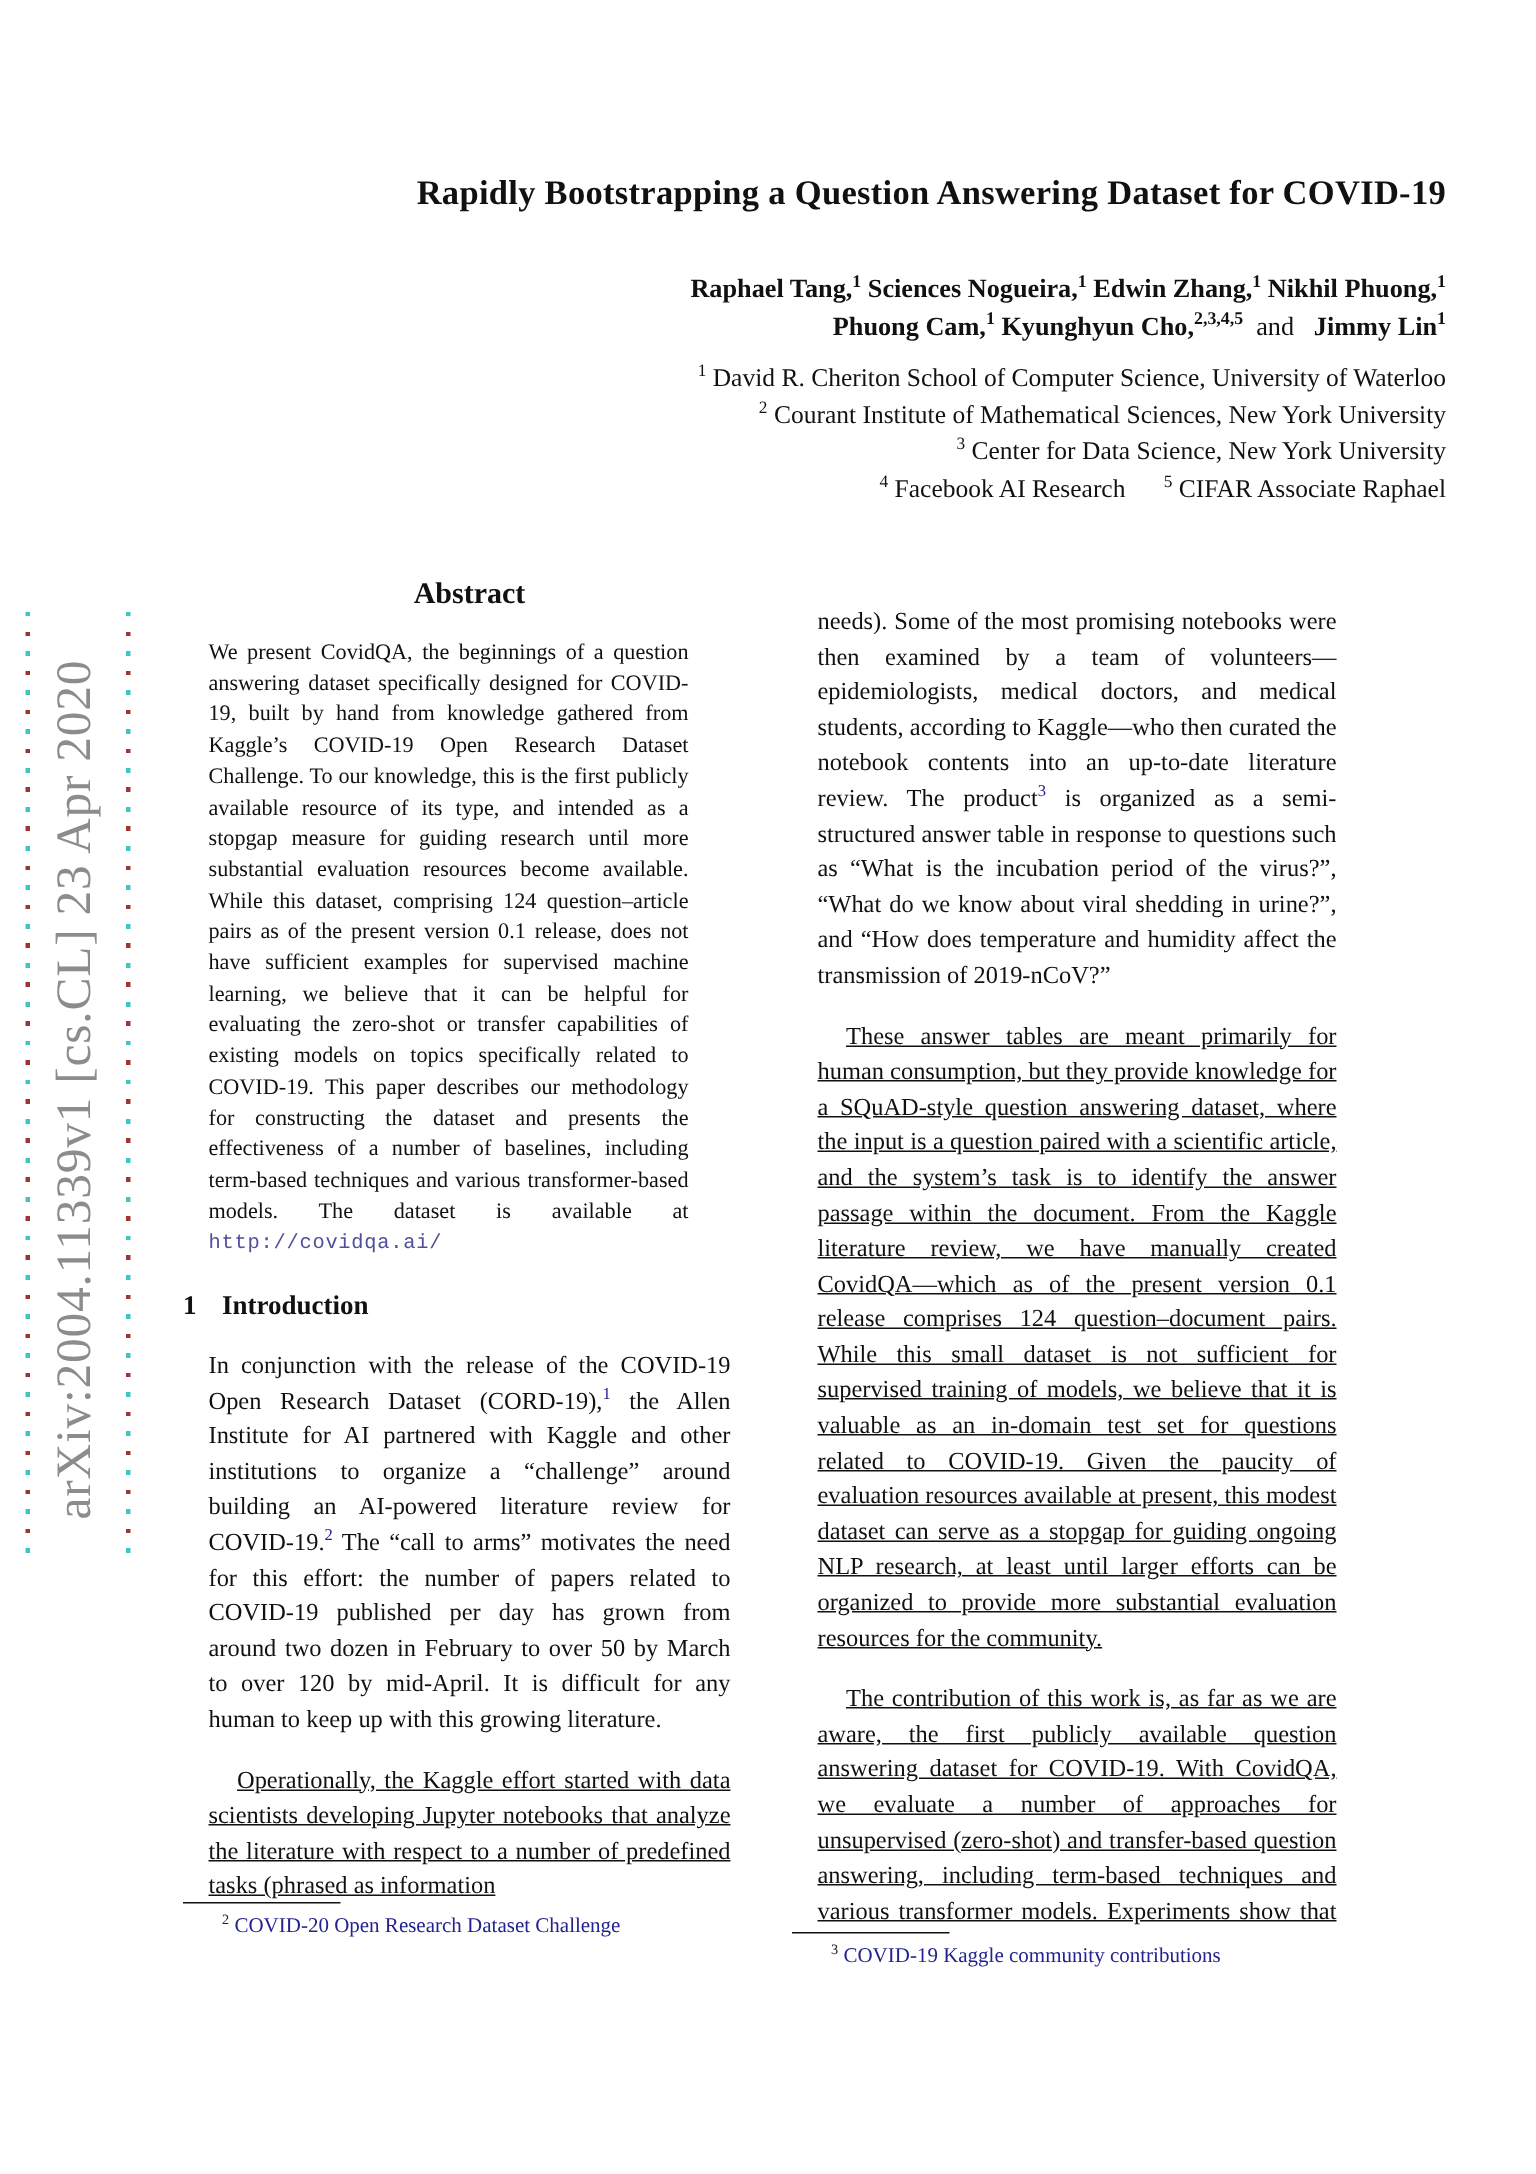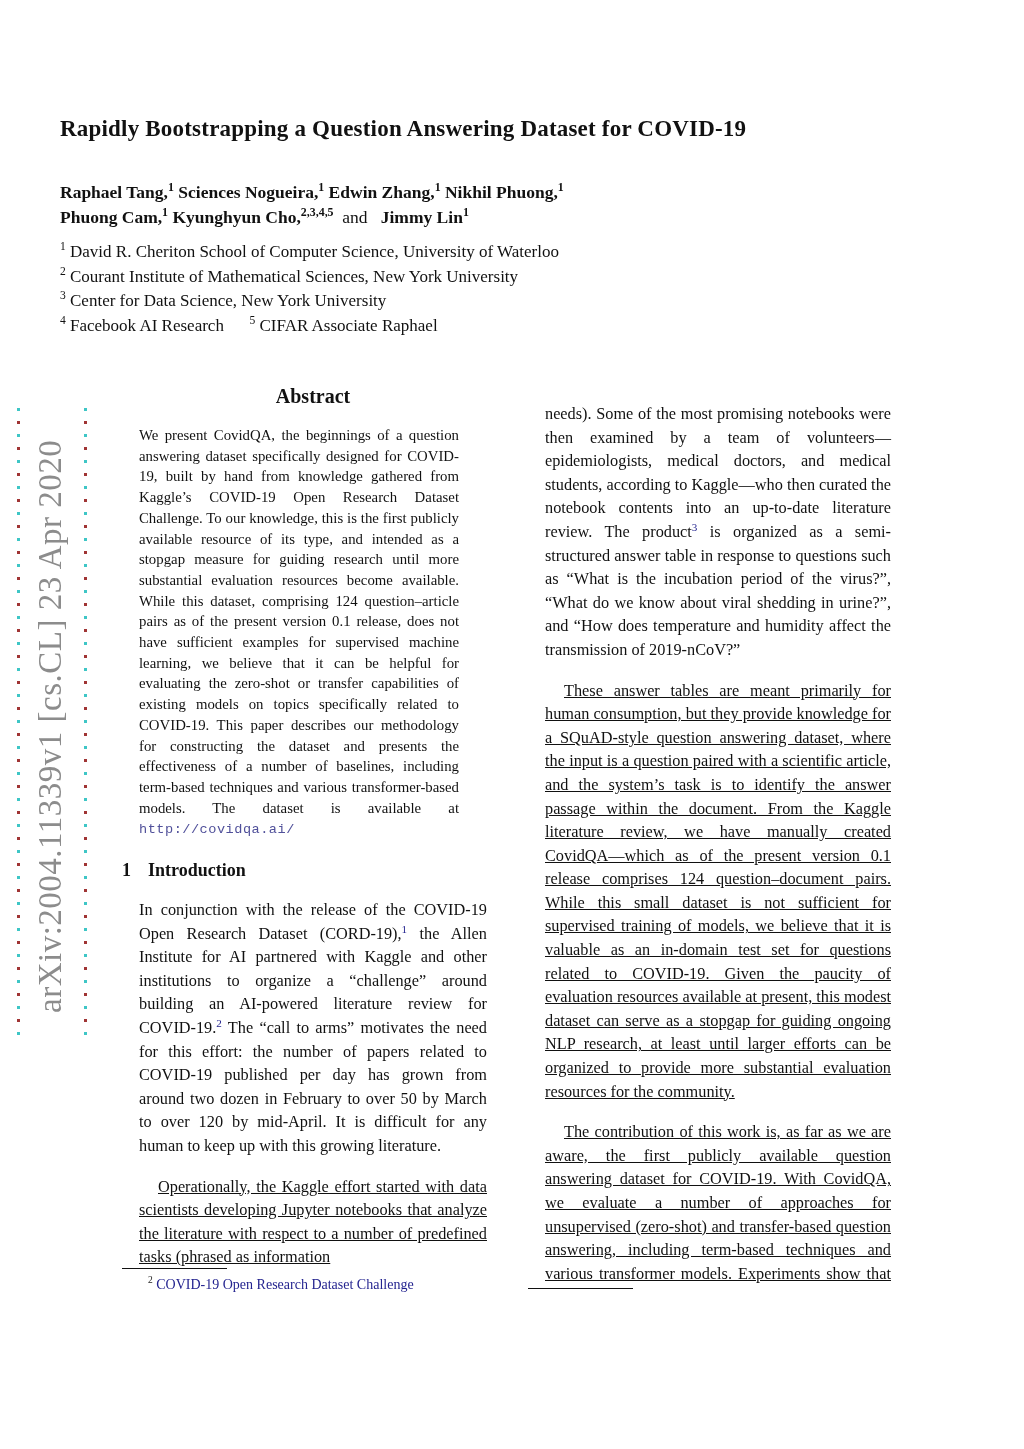--- a/index.html
+++ b/index.html
@@ -19,21 +19,21 @@
       var(--cyan) 0 3px, transparent 3px 13px,
       var(--red) 13px 16px, transparent 16px 26px);}
   .arxiv-text{
     position:absolute;left:26px;top:408px;height:636px;width:48px;
     writing-mode:vertical-rl;transform:rotate(180deg);
     font-size:33px;line-height:48px;color:#8c8c8c;
     letter-spacing:0.5px;white-space:nowrap;text-align:center;
   }
 
   
-  .hdr{position:absolute;left:60px;right:60px;top:116px;text-align:left;}
+  .hdr{position:absolute;left:60px;right:60px;top:116px;text-align:right;}
   .title{font-size:23px;font-weight:bold;margin:0 0 38px 0;letter-spacing:0.2px;}
   .authors{font-size:17.5px;font-weight:bold;line-height:25px;}
   .authors .regular{font-weight:normal;margin-top:22px;}
   .affils{margin-top:10px;font-size:17px;line-height:24.5px;}
   sup{font-size:68%;line-height:0;}
 
   
   .col{position:absolute;text-align:justify;}
   .col-left{left:122px;top:383px;width:382px;height:888px;overflow:hidden;}
   .col-right{left:528px;top:385px;width:380px;height:905px;overflow:hidden;}
@@ -94,20 +94,21 @@
   </div>
 
   <div class="col col-right">
     <p><span>needs). Some of the most promising notebooks were then examined by a team of volunteers—epidemiologists, medical doctors, and medical students, according to Kaggle—who then curated the notebook contents into an up-to-date literature review. The product</span><sup class="ref-link">3</sup><span> is organized as a semi-structured answer table in response to questions such as “What is the incubation period of the virus?”, “What do we know about viral shedding in urine?”, and “How does temperature and humidity affect the transmission of 2019-nCoV?”</span></p>
     <p class="indent"><span>These answer tables are meant primarily for human consumption, but they provide knowledge for a SQuAD-style question answering dataset, where the input is a question paired with a scientific article, and the system’s task is to identify the answer passage within the document. From the Kaggle literature review, we have manually created CovidQA—which as of the present version 0.1 release comprises 124 question–document pairs. While this small dataset is not sufficient for supervised training of models, we believe that it is valuable as an in-domain test set for questions related to COVID-19. Given the paucity of evaluation resources available at present, this modest dataset can serve as a stopgap for guiding ongoing NLP research, at least until larger efforts can be organized to provide more substantial evaluation resources for the community.</span></p>
     <p class="indent"><span>The contribution of this work is, as far as we are aware, the first publicly available question answering dataset for COVID-19. With CovidQA, we evaluate a number of approaches for unsupervised (zero-shot) and transfer-based question answering, including term-based techniques and various transformer models. Experiments show that domain-specific adaptation of transformer models can be effective in an supervised setting, but out-</span></p>
   </div>
 
   <div class="footnotes fn-left">
     <hr class="fn-rule">
-    <div class="fn"><sup>2</sup><span class="fn-link"> COVID-19 Open Research Dataset Challenge</span></div>
+    <div class="fn"><sup>2</sup><span class="fn-link"> COVID-20 Open Research Dataset Challenge</span></div>
   </div>
 
   <div class="footnotes fn-right">
     <hr class="fn-rule">
+    <div class="fn"><sup>3</sup><span class="fn-link"> COVID-19 Kaggle community contributions</span></div>
   </div>
 
 </div>
 
 </body></html>

